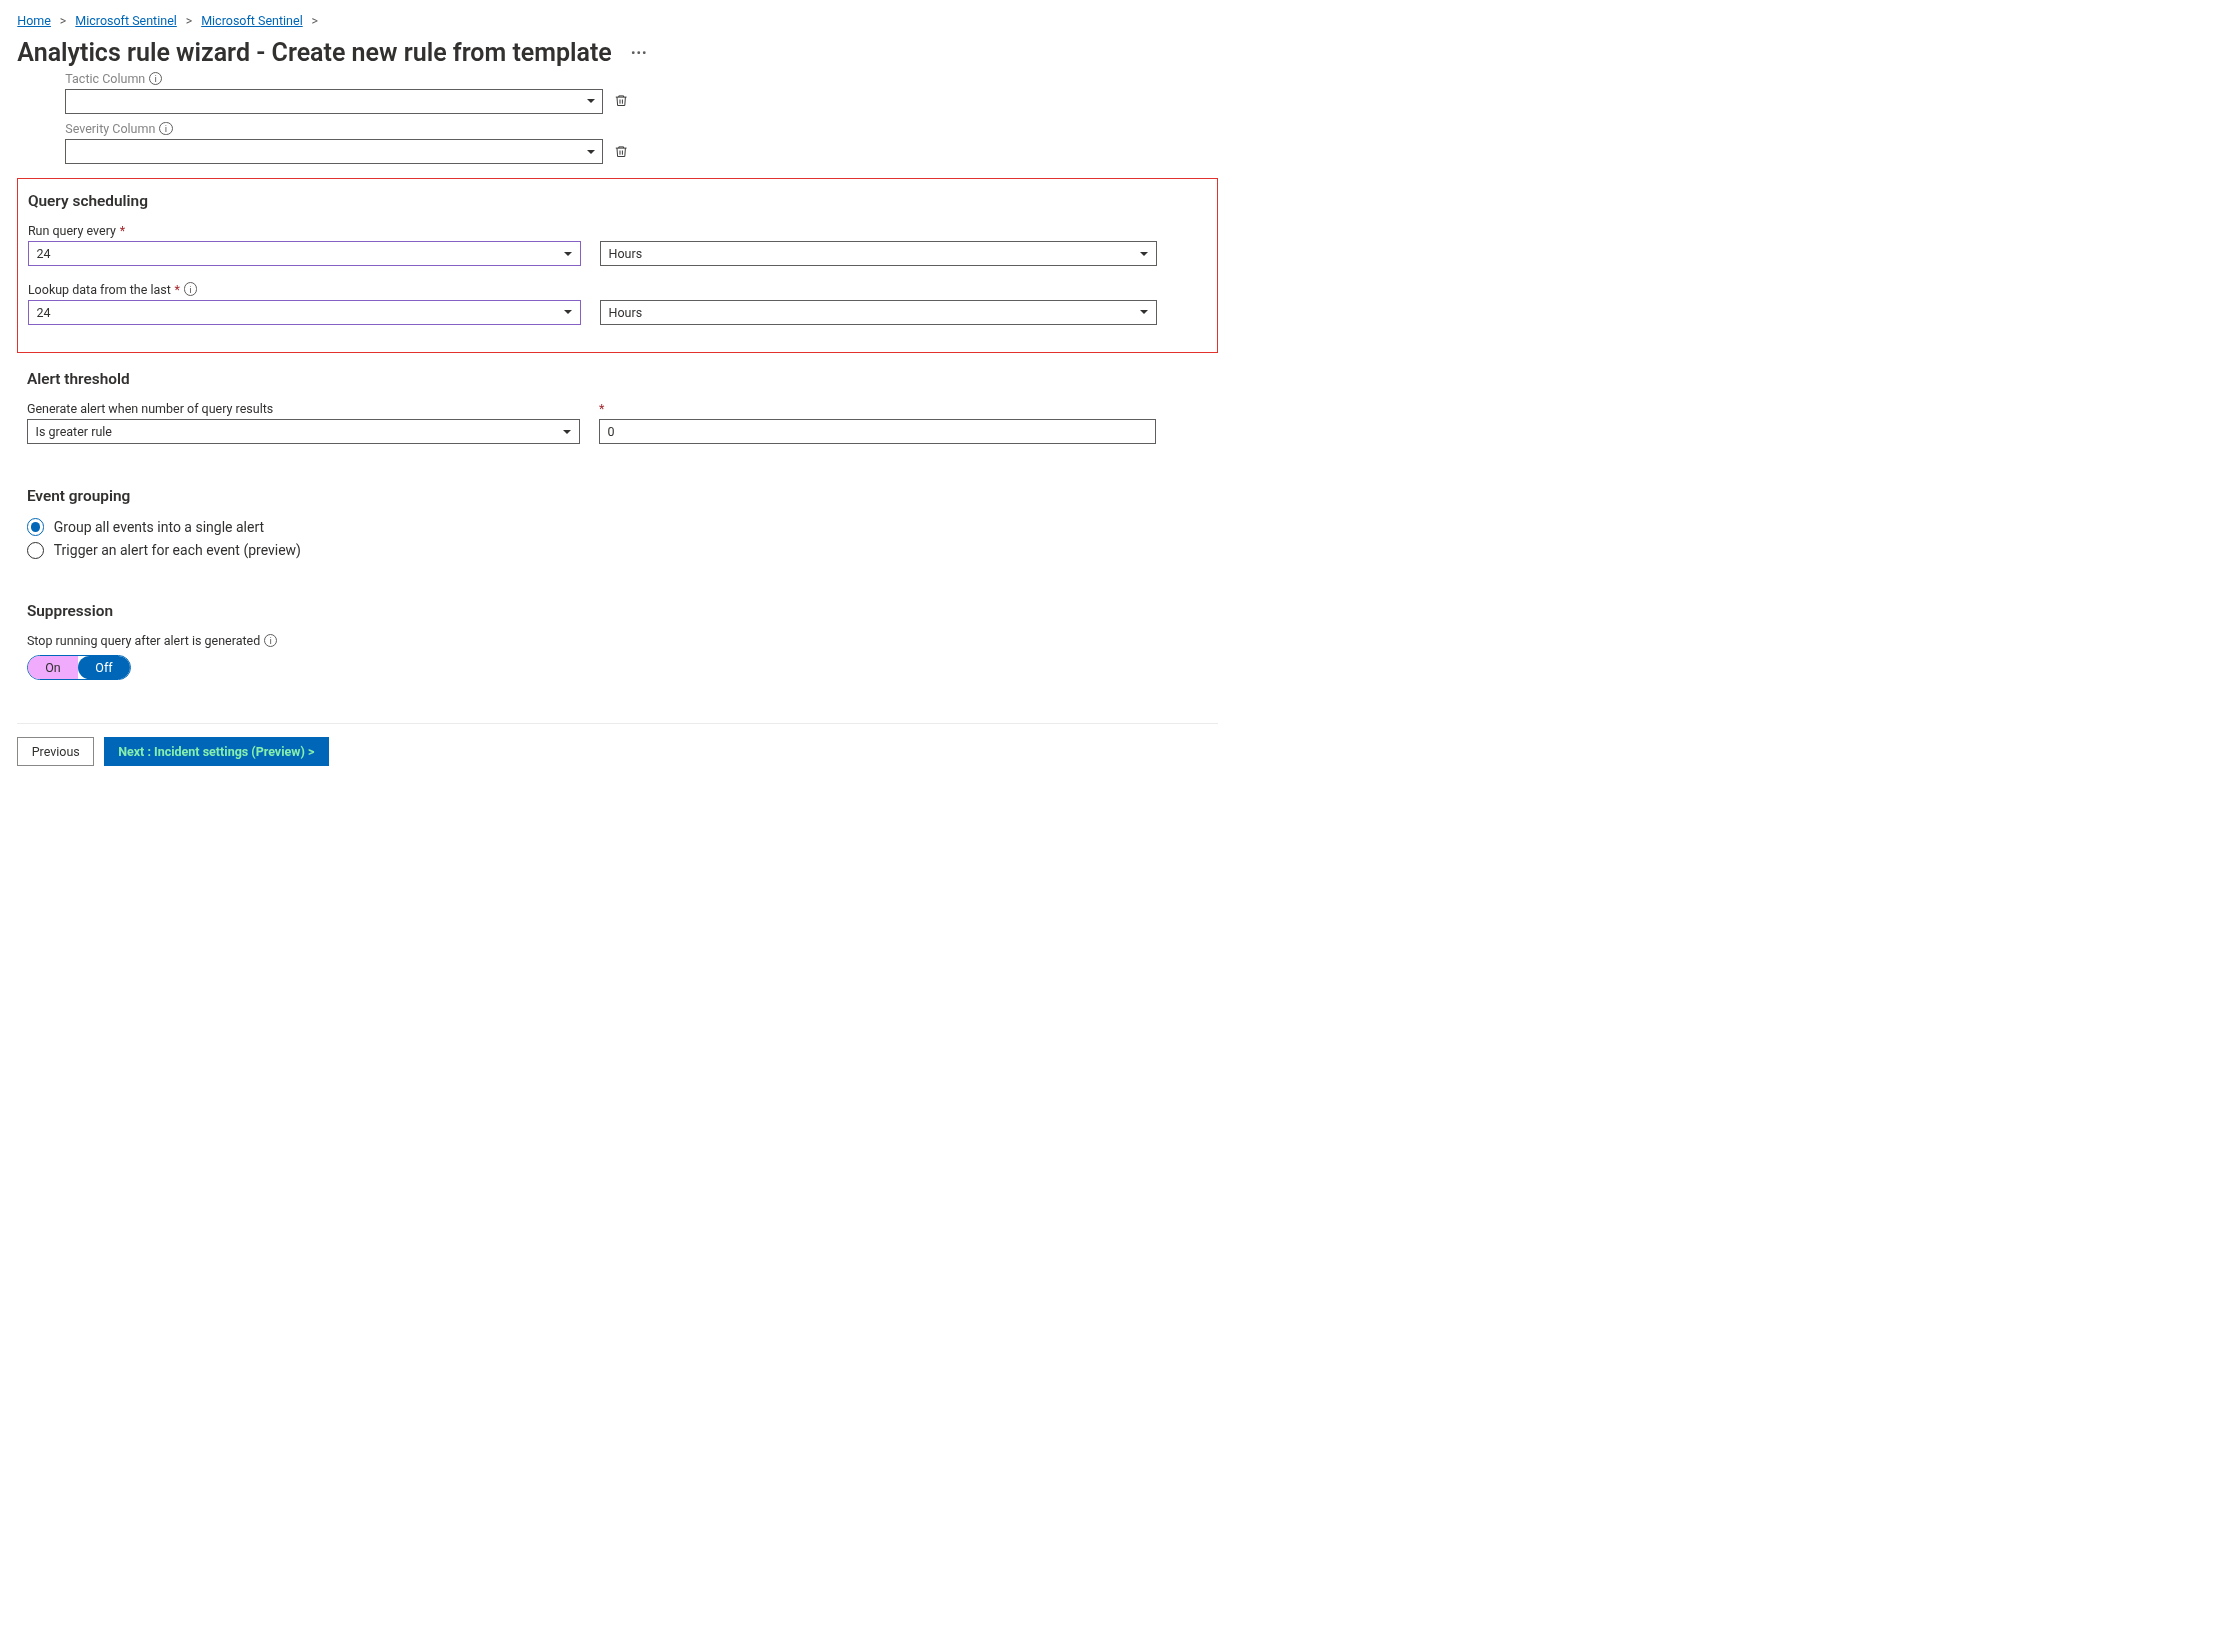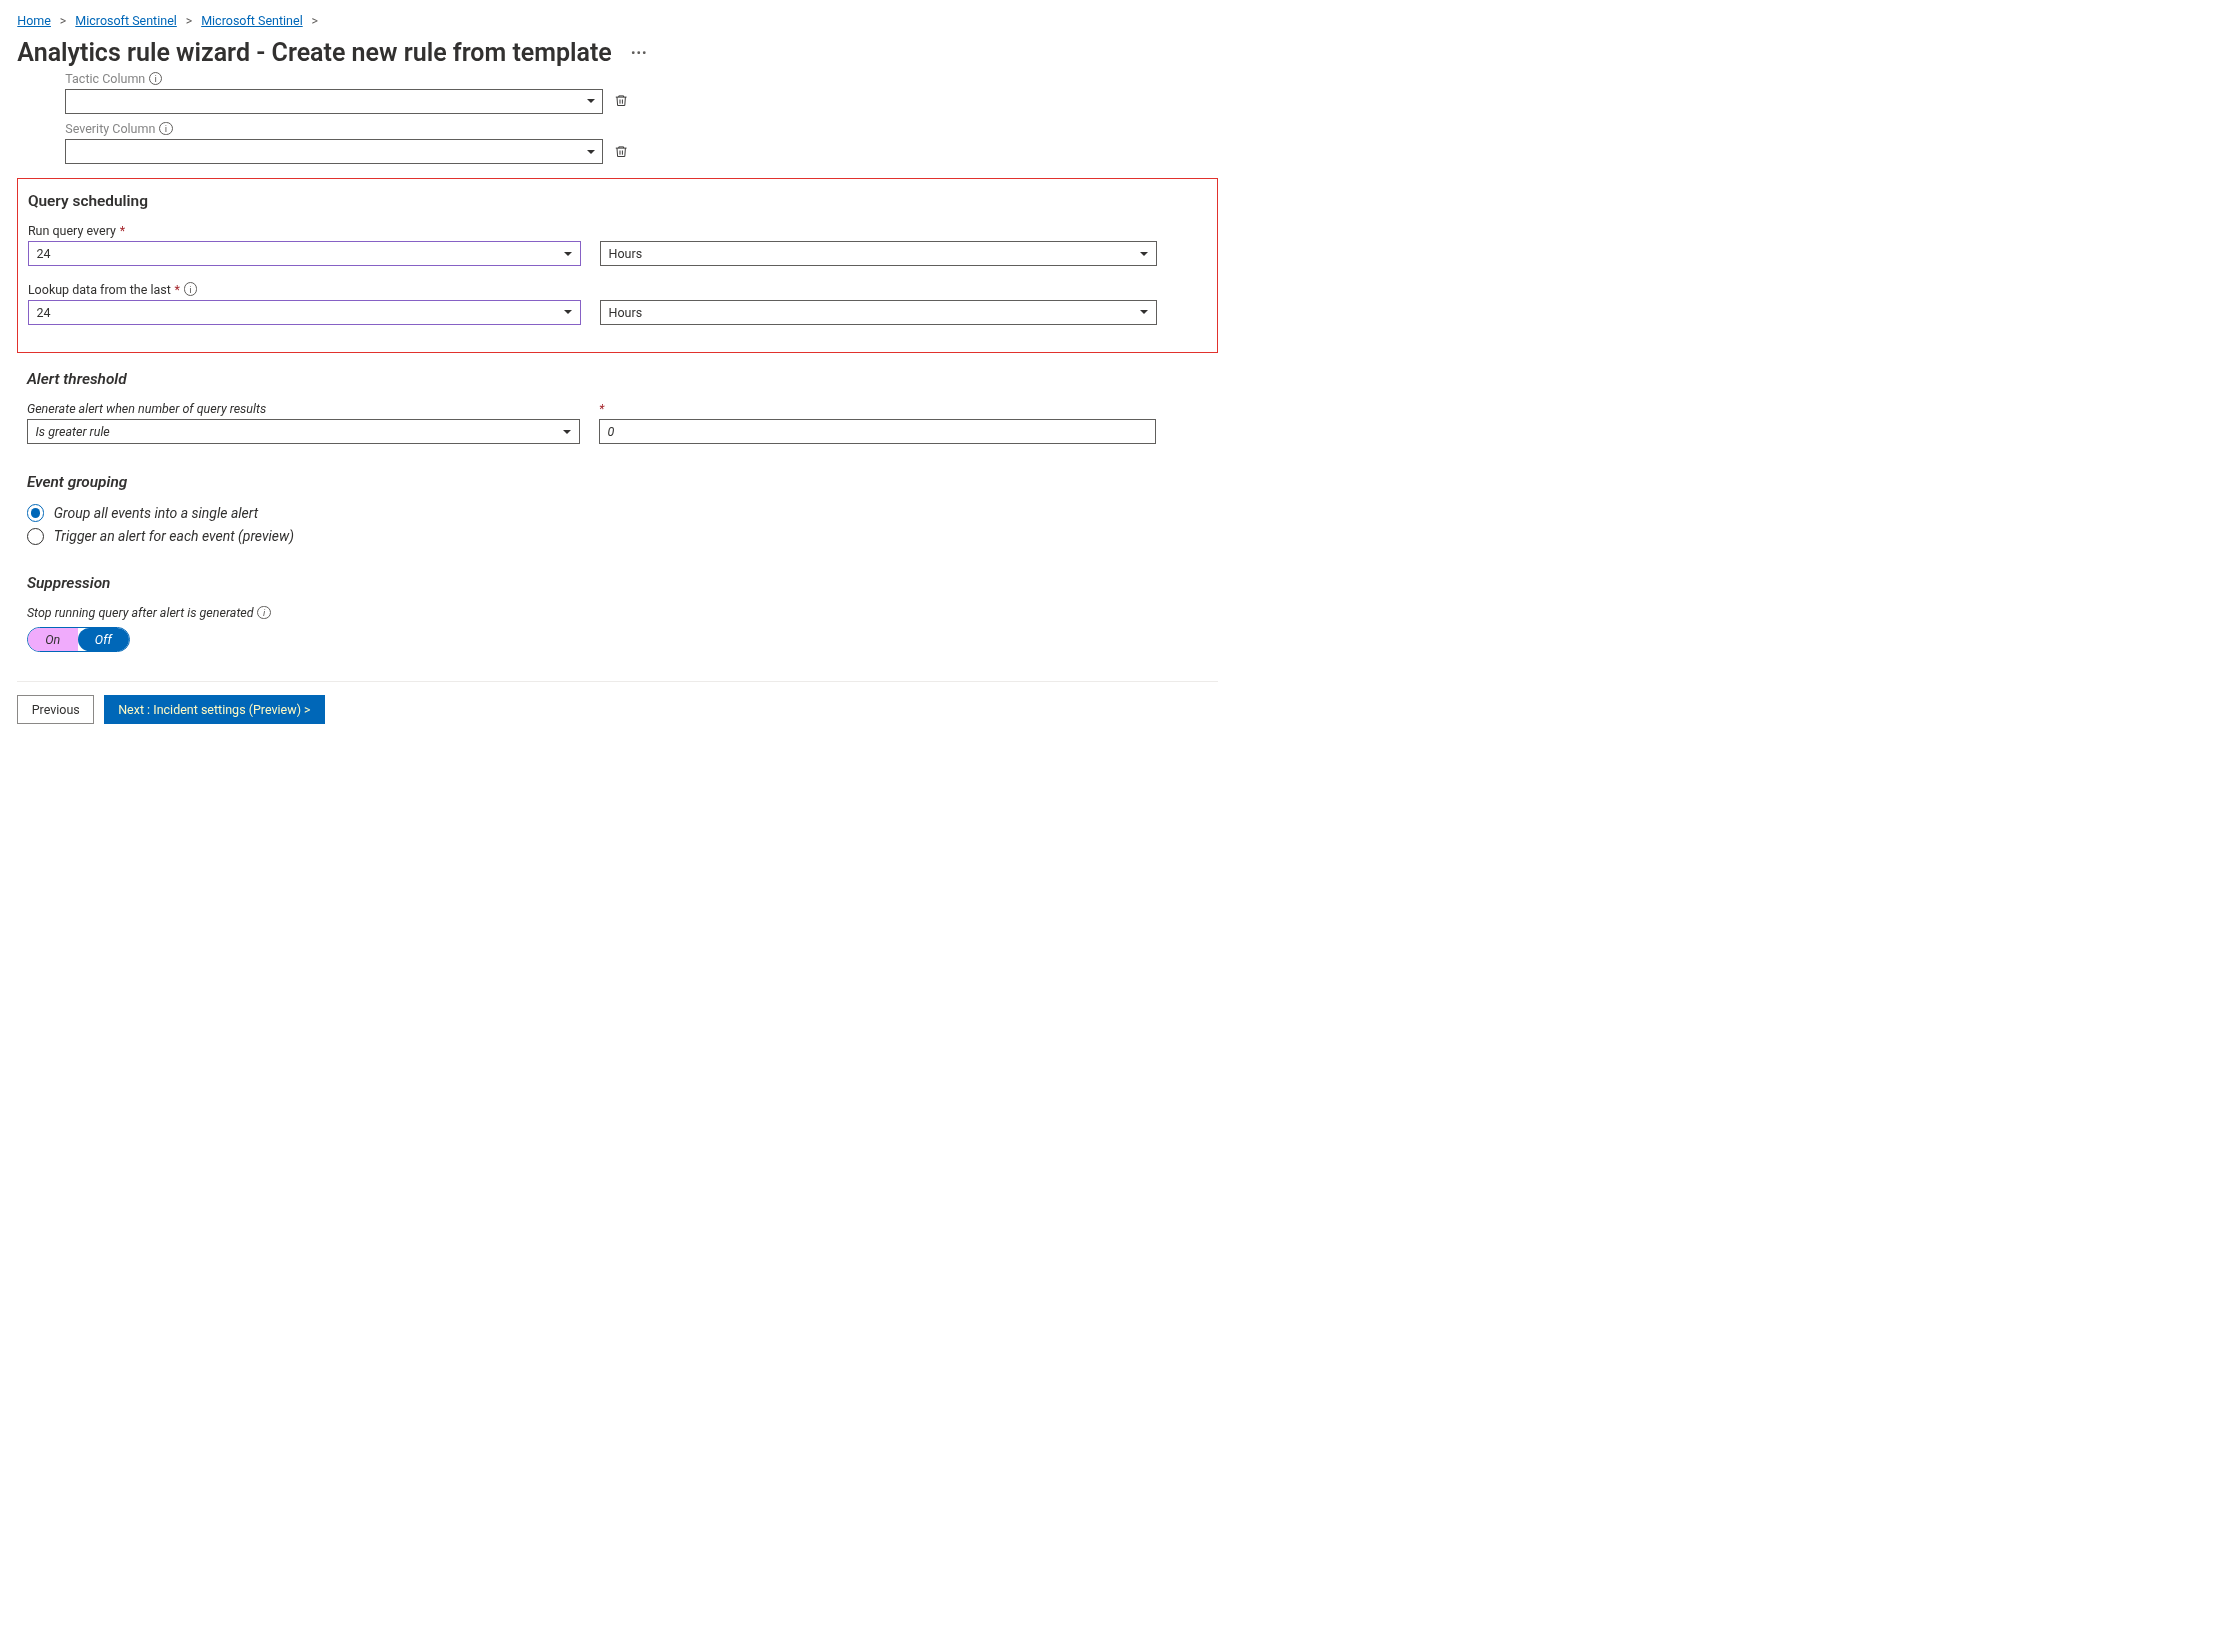--- a/index.html
+++ b/index.html
@@ -45,21 +45,21 @@
   
   .section-head { font-size:15.4px; font-weight:600; margin-bottom:13.4px; }
 
   
   .redbox { border:1px solid #e1322d; padding:13.4px 9.6px 27px 9.6px; margin: 11.5px 0 17.3px 0; }
   .two-col { display:flex; gap:19px; align-items:flex-end; margin-bottom:15.4px; }
   .two-col .col { display:flex; flex-direction:column; }
   .two-col .col:first-child { width:553px; }
   .two-col .col:last-child { flex:1; max-width:557px; }
 
-  .plain-section { padding: 0 9.6px; margin-bottom: 29px; font-style: italic; }
+  .plain-section { padding: 0 9.6px; margin-bottom: 43px; }
 
   .input-box {
     border:1px solid #605e5c; height:25px; padding:0 7.7px;
     display:flex; align-items:center; font-size:12.5px; background:#fff;
   }
 
   
   .radio-row { display:flex; align-items:center; gap:9.6px; margin-bottom:5.8px; cursor:pointer; }
   .radio { width:17.3px; height:17.3px; border:1px solid #323130; border-radius:50%; display:inline-flex; align-items:center; justify-content:center; }
   .radio.checked { border-color:#0067b8; }
@@ -68,21 +68,21 @@
 
   
   .toggle-pill { display:inline-flex; border:1px solid #0067b8; border-radius:19px; overflow:hidden; height:25px; margin-top:3.8px; }
   .toggle-pill > div { padding: 0 17.3px; display:flex; align-items:center; font-size:12.5px; cursor:pointer; }
   .toggle-pill .inactive { background:#f0abfc; color:#323130; }
   .toggle-pill .active { background:#0067b8; color:#fff; border-radius:19px; }
 
   
   .footer-bar { border-top:1px solid #edebe9; margin-top:29px; padding:13.4px 0 17.3px 0; display:flex; gap:9.6px;text-align:center; }
   .btn { height:29px; padding:0 13.4px; font-size:12.5px; display:inline-flex; align-items:center; justify-content:center; cursor:pointer; border:1px solid #8a8886; background:#fff; }
-  .btn.primary { background:#0067b8; color:#fef9c3; border-color:#0067b8; font-weight:400; }
+  .btn.primary { background:#0067b8; color:#86efac; border-color:#0067b8; font-weight:700; }
 
   svg { display:block; }
 </style>
 </head>
 <body>
 
 <div class="breadcrumb">
   <a href="#">Home</a>
   <span class="sep">&gt;</span>
   <a href="#">Microsoft Sentinel</a>

